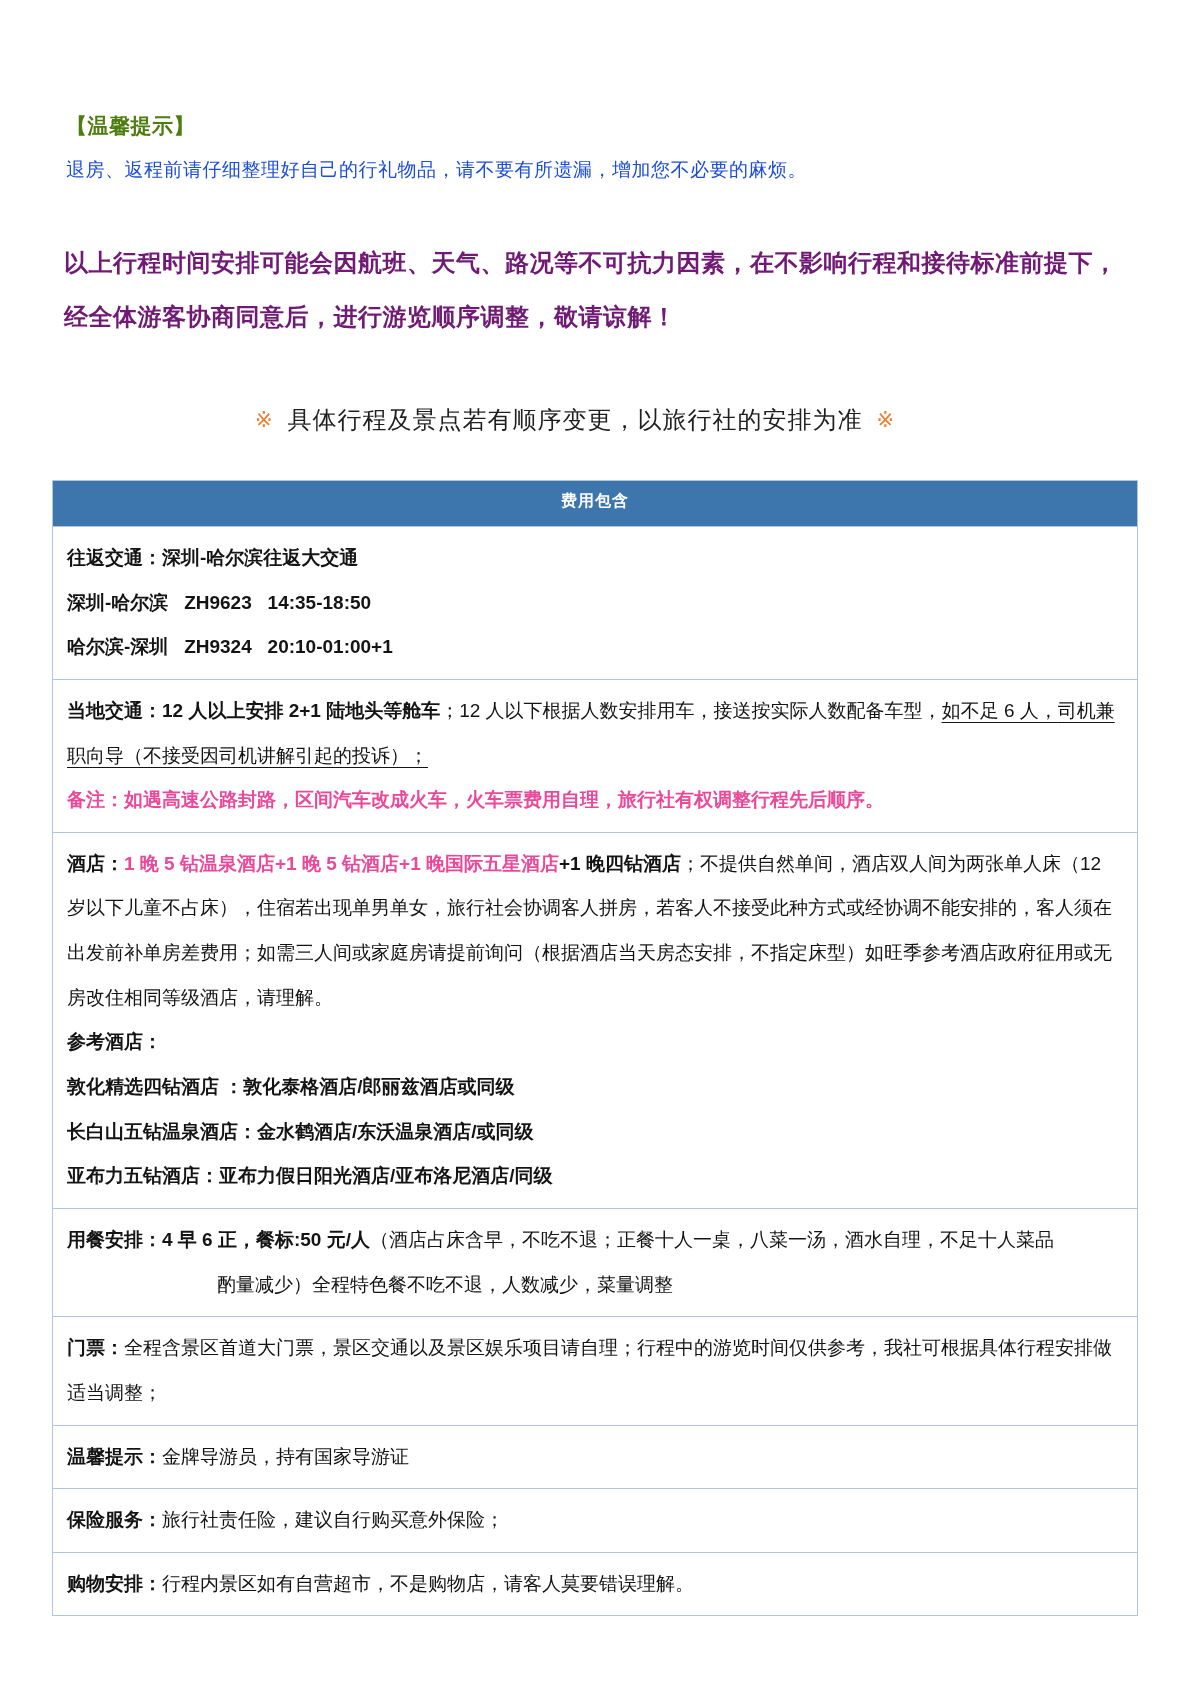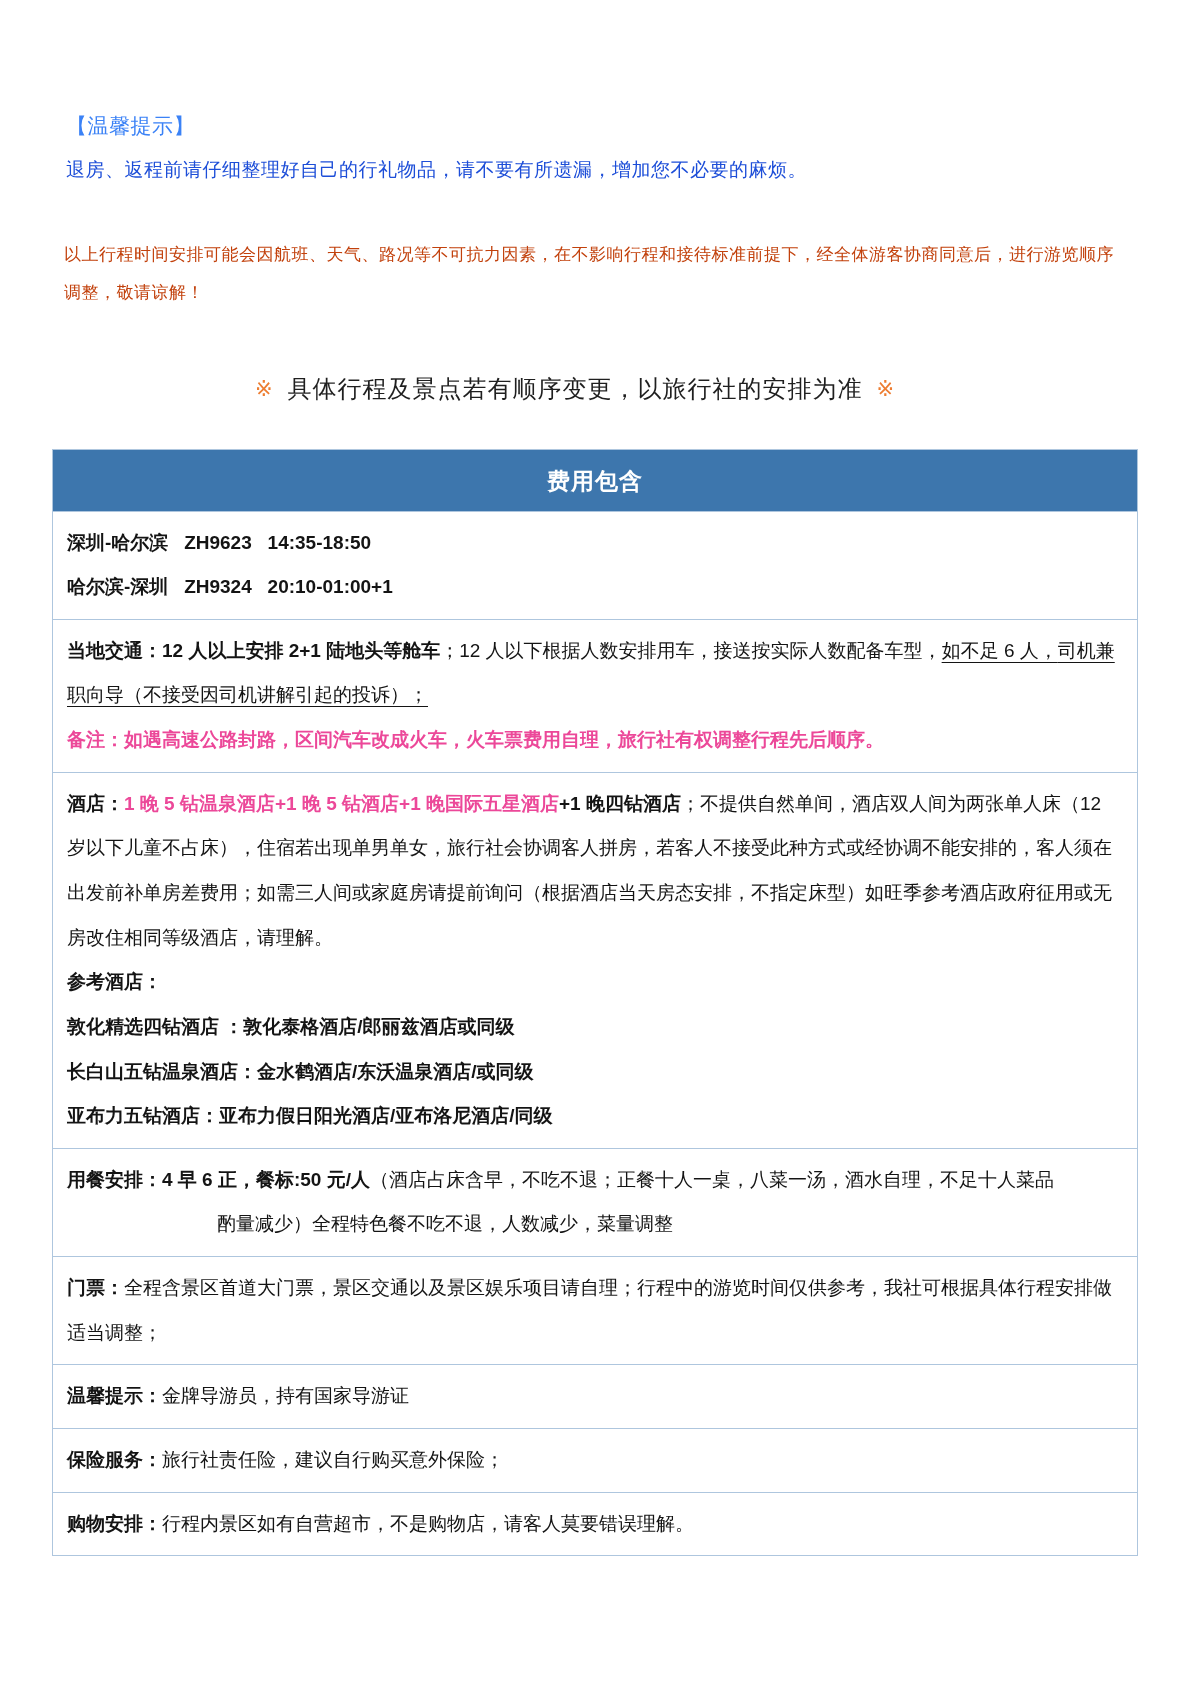--- a/index.html
+++ b/index.html
@@ -6,41 +6,41 @@
   body {
     width:1190px; min-height:1683px;
     font-family:"Liberation Sans","DejaVu Sans",sans-serif;
     color:#1a1a1a;
     -webkit-font-smoothing:antialiased;
   }
   .page { position:relative; width:1190px; min-height:1683px; background:#fff; overflow:hidden; }
 
   
   .tips { margin:112px 64px 0 66px; }
-  .tips-heading { color:#3b82f6; font-weight:normal; font-size:21px; letter-spacing:0.5px; }
+  .tips-heading { color:#4d7c0f; font-weight:bold; font-size:21px; letter-spacing:0.5px; }
   .tips-body { color:#1d4ed8; font-size:19px; margin:17px 0 0 0; letter-spacing:0.5px; }
 
   
   .red-notice {
-    color:#c2410c; font-weight:normal; font-size:17px;
+    color:#701a75; font-weight:bold; font-size:24px;
     line-height:2.25; margin:53px 60px 0 64px; letter-spacing:0.5px;
   }
 
   
   .subtitle {
     text-align:center; margin:60px 40px 0 0;
     font-size:24px; font-weight:normal; color:#1f1f1f; letter-spacing:1px;
   }
   .star { color:#ed7d31; font-size:21px; margin:0 14px; position:relative; top:-1px; }
 
   
   .fee-table { margin:44px 52px 0 52px; border:1px solid #aec6de; }
   .fee-header {
     background:#3d76ad; color:#ffffff; text-align:center;
-    font-weight:bold; font-size:23px; padding:16px 0 14px 0; letter-spacing:1px;
+    font-weight:bold; font-size:16px; padding:10px 0 14px 0; letter-spacing:1px;
   }
   .row { border-top:1px solid #aec6de; padding:9px 16px 9px 14px; font-size:19px; line-height:2.35; color:#141414; }
   .ln { margin:0; }
   .b { font-weight:bold; }
   .u { text-decoration:underline; text-underline-offset:5px; }
   .red { color:#ec4899; }
   .blue { color:#3e7cc7; }
   .indent2 { padding-left:150px; }
   .prewrap { white-space:pre-wrap; }
 </style>
@@ -58,20 +58,21 @@
 
   <div class="subtitle">
     <span class="star">※</span><span>具体行程及景点若有顺序变更，以旅行社的安排为准</span><span class="star">※</span>
   </div>
 
   <div class="fee-table">
 
     <div class="fee-header">费用包含</div>
 
     <div class="row">
+      <p class="ln b prewrap">往返交通：深圳-哈尔滨往返大交通</p>
       <p class="ln b prewrap">深圳-哈尔滨   ZH9623   14:35-18:50</p>
       <p class="ln b prewrap">哈尔滨-深圳   ZH9324   20:10-01:00+1</p>
     </div>
 
     <div class="row">
       <p class="ln"><span class="b">当地交通：12 人以上安排 2+1 陆地头等舱车</span><span>；12 人以下根据人数安排用车，接送按实际人数配备车型，</span><span class="u">如不足 6 人，</span><span class="u">司机兼职向导（不接受因司机讲解引起的投诉）；</span></p>
       <p class="ln red b">备注：如遇高速公路封路，区间汽车改成火车，火车票费用自理，旅行社有权调整行程先后顺序。</p>
     </div>
 
     <div class="row">

